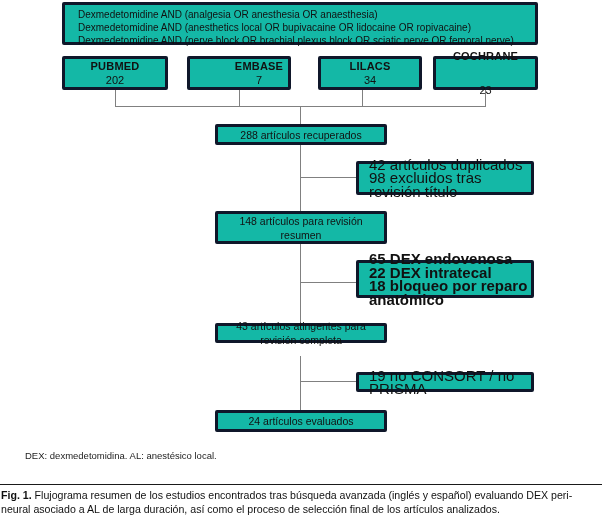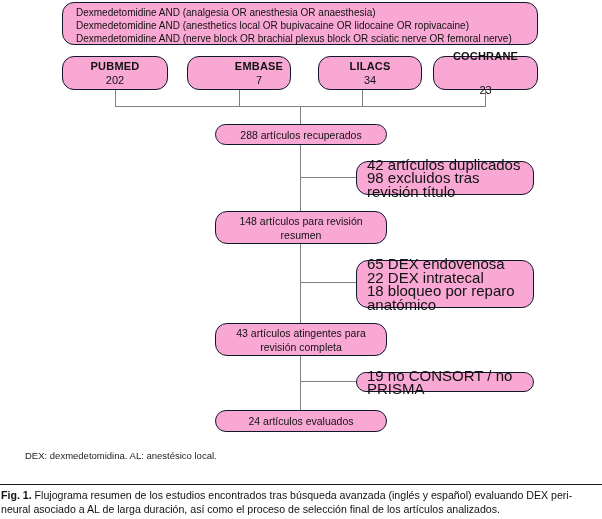--- a/index.html
+++ b/index.html
@@ -7,23 +7,23 @@
     position:relative;
     width:602px;height:519px;
     background:#ffffff;
     font-family:"Liberation Sans", sans-serif;
     color:#111111;
     overflow:hidden;
   }
   .box{
     position:absolute;
     box-sizing:border-box;
-    border:1px solid #0f172a;
-    border-radius:12px;
-    background:#f9a8d4;
+    border:3px solid #0f172a;
+    border-radius:2px;
+    background:#14b8a6;
     color:#111111;
   }
   
   #query-box{
     left:62px;top:2px;width:476px;height:43px;
     padding:3px 6px 0 13px;
     font-size:10px;line-height:13px;
     text-align:left;
     white-space:nowrap;
   }
@@ -39,31 +39,31 @@
   #db-3{left:433px;width:105px;gap:20px;}
   .db-name{font-weight:bold;letter-spacing:.2px;}
   
   .center-box{
     left:215px;width:172px;
     display:flex;flex-direction:column;justify-content:center;align-items:center;
     font-size:10.5px;line-height:14px;text-align:center;
   }
   #retrieved-box{top:124px;height:21px;}
   #abstract-box{top:211px;height:33px;}
-  #full-box{top:323px;height:33px;}
+  #full-box{top:323px;height:20px;}
   #evaluated-box{top:410px;height:22px;}
   
   .side-box{
     left:356px;width:178px;
     display:flex;flex-direction:column;justify-content:center;
     padding-left:10px;
     font-size:15px;line-height:13.5px;text-align:left;
   }
   #dup-box{top:161px;height:34px;}
-  #reasons-box{top:260px;height:48px;}
+  #reasons-box{top:260px;height:38px;font-weight:bold;}
   #consort-box{top:372px;height:20px;}
   
   .vline,.hline{position:absolute;background:#808080;}
   .vline{width:1px;}
   .hline{height:1px;}
   #stub-0{left:115px;top:90px;height:16px;}
   #stub-1{left:239px;top:90px;height:16px;}
   #stub-2{left:362px;top:90px;height:16px;}
   #stub-3{left:485px;top:90px;height:16px;}
   #collector{left:115px;top:106px;width:371px;}

